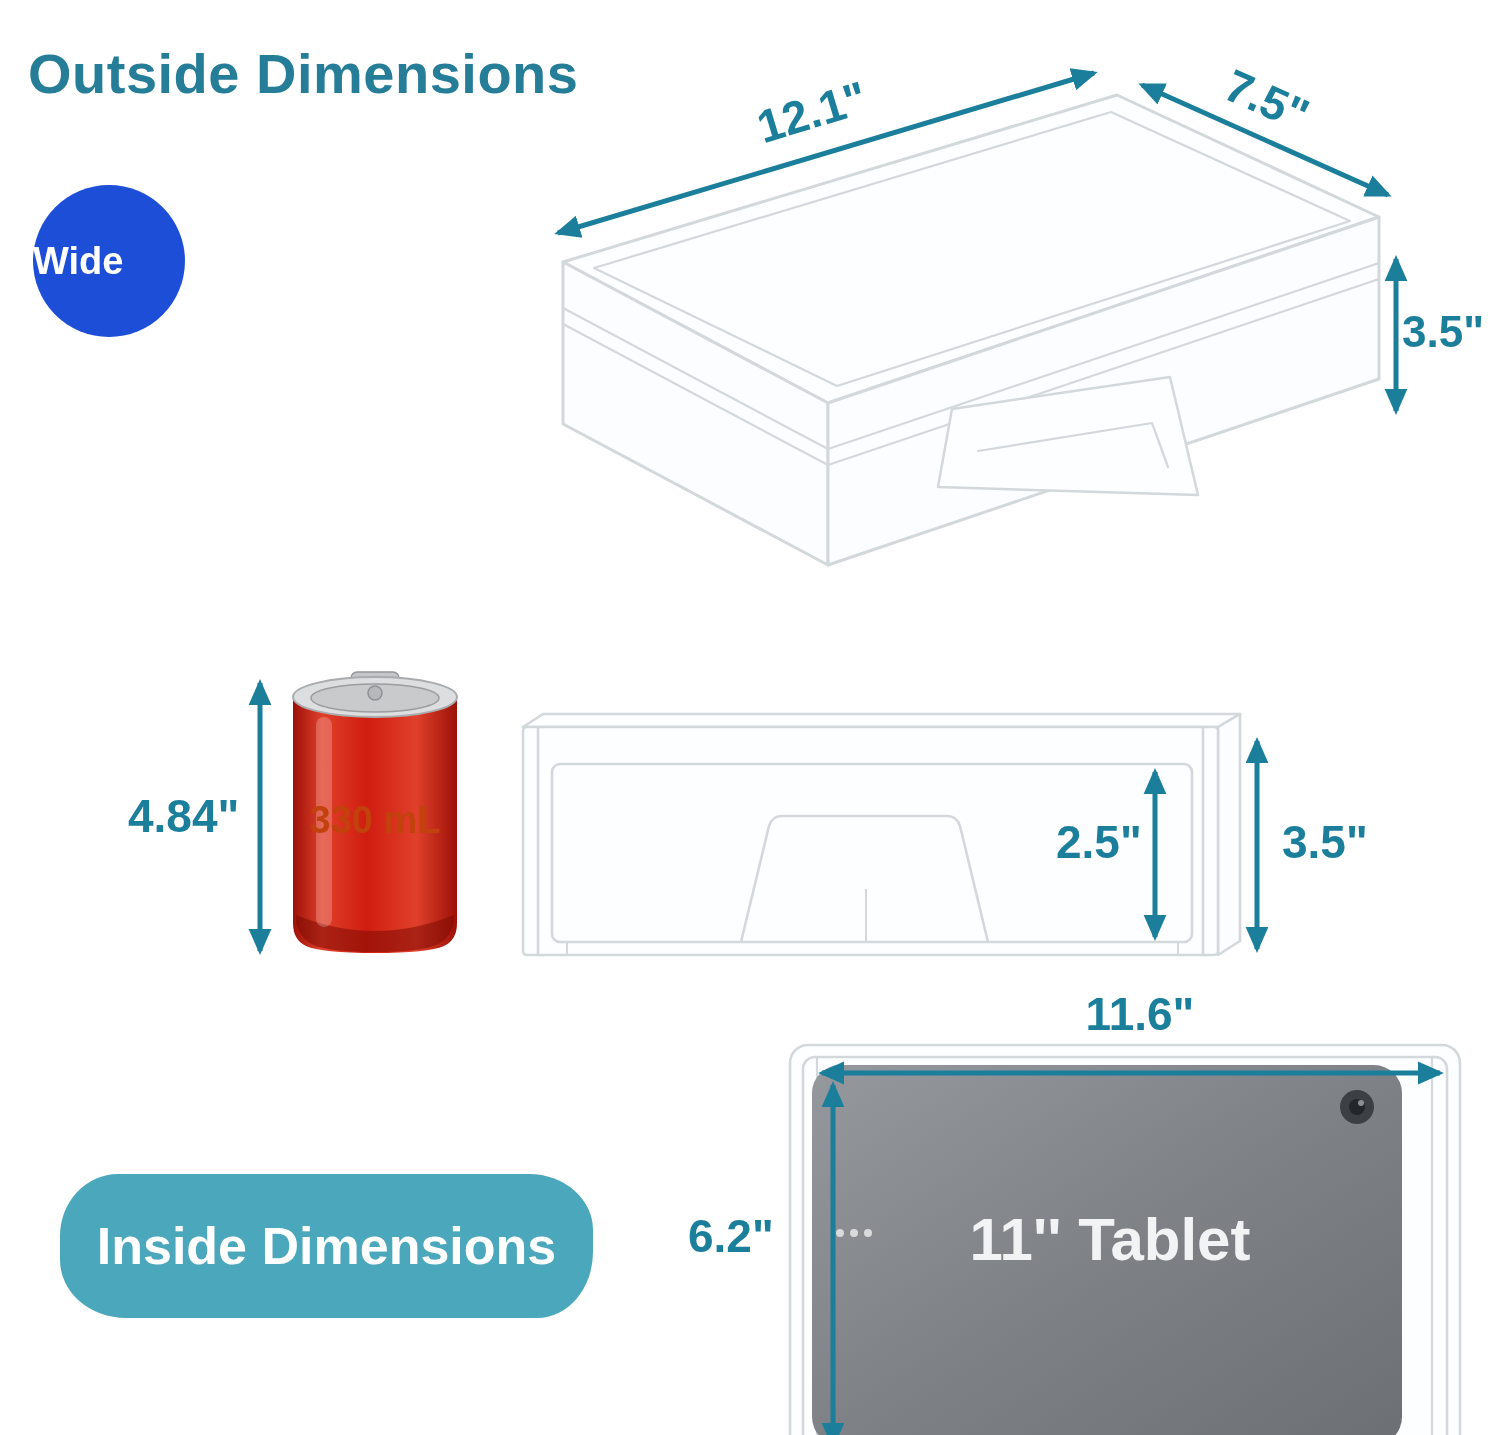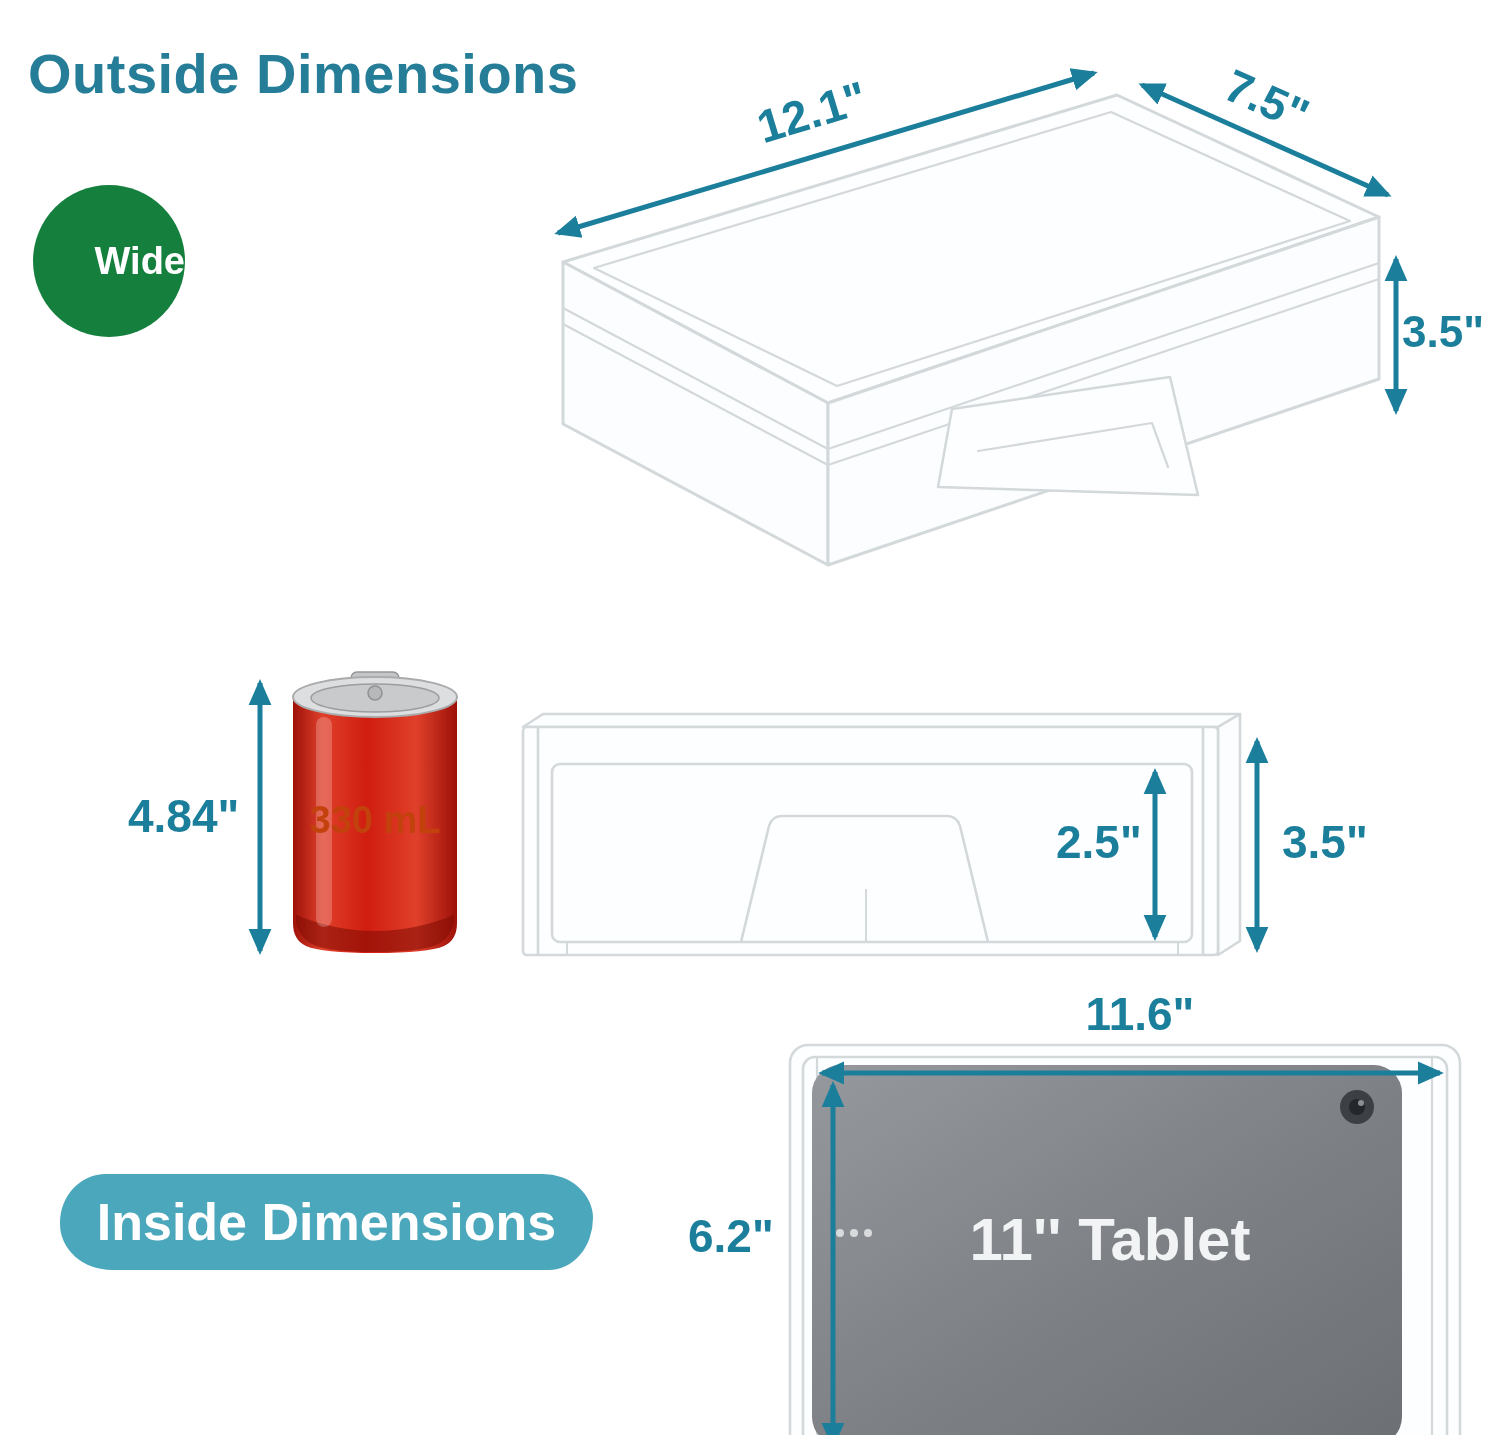--- a/index.html
+++ b/index.html
@@ -12,22 +12,22 @@
   }
   .stage { position: absolute; inset: 0; width: 1500px; height: 1435px; margin-top: 27px; }
   svg.canvas { position: absolute; left: 0; top: 0; }
 
   .label { position: absolute; font-weight: bold; color: #1b7f9c; white-space: nowrap; }
 
   .title { left: 28px; top: 14px; font-size: 56px; letter-spacing: 0.5px; color: #257d98; }
 
   .badge-wide {
     position: absolute; left: 33px; top: 158px; width: 152px; height: 152px;
-    border-radius: 50%; background: #15803d;
-    display: flex; align-items: center; justify-content: flex-end;
+    border-radius: 50%; background: #1d4ed8;
+    display: flex; align-items: center; justify-content: flex-start;
     color: #ffffff; font-size: 38px; font-weight: bold;
   }
 
   .dim { font-size: 46px; }
   .dim-121 { left: 702px; top: 58px; width: 220px; text-align: center; transform: rotate(-16.8deg); transform-origin: center; }
   .dim-75  { left: 1182px; top: 46px; width: 170px; text-align: center; transform: rotate(24deg); transform-origin: center; }
   .dim-35top { left: 1402px; top: 280px; font-size: 44px; }
   .dim-484 { left: 128px; top: 762px; }
   .dim-25  { left: 1056px; top: 788px; }
   .dim-35mid { left: 1282px; top: 788px; }
@@ -38,21 +38,21 @@
     position: absolute; left: 292px; top: 772px; width: 166px; text-align: center;
     font-size: 38px; font-weight: bold; color: #c2410c;
   }
 
   .tablet-label {
     position: absolute; left: 910px; top: 1178px; width: 400px; text-align: center;
     font-size: 60px; font-weight: bold; color: #f2f3f4;
   }
 
   .badge-inside {
-    position: absolute; left: 60px; top: 1147px; width: 533px; height: 96px;
+    position: absolute; left: 60px; top: 1147px; width: 533px; height: 144px;
     background: #4ba7bb; color: #ffffff;
     font-size: 52px; font-weight: bold;
     display: flex; align-items: center; justify-content: center;
     border-radius: 58px 64px 56px 66px / 62px 56px 66px 58px;
   }
 </style>
 </head>
 <body>
 
 <div class="stage">

